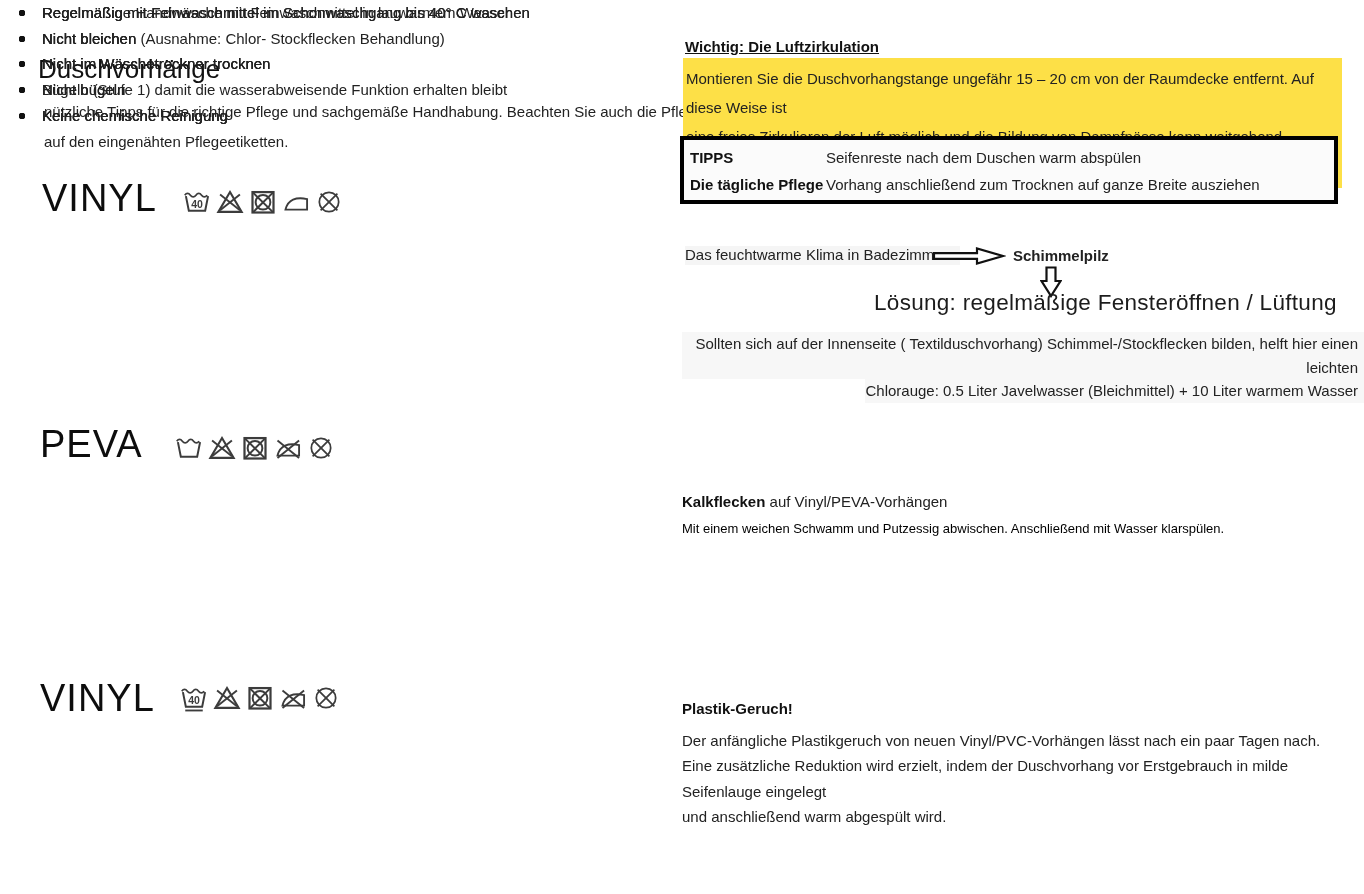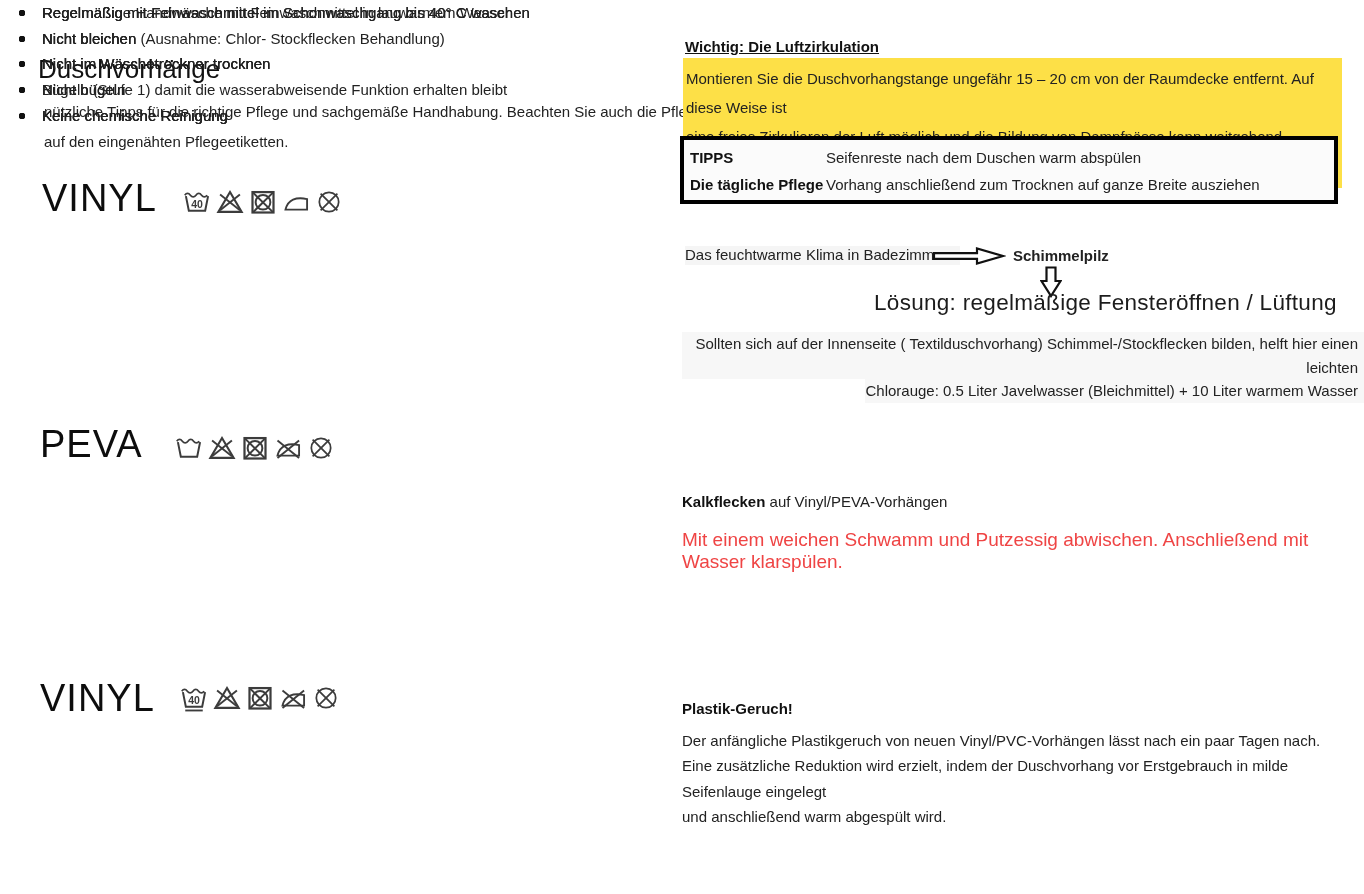--- a/index.html
+++ b/index.html
@@ -44,21 +44,21 @@
   .row1{top:9px;} .row2{top:36px;}
   .klima-line{left:685px;top:246px;font-size:15px;color:#222;background:#f5f5f5;padding:0 4px 2px 0;}
   .arrow-right{left:932px;top:246px;width:74px;height:20px;}
   .schimmel-label{left:1013px;top:247px;font-size:15px;color:#222;font-weight:bold;}
   .arrow-down{left:1040px;top:266px;width:22px;height:32px;}
   .loesung{left:874px;top:290px;font-size:22.5px;color:#1c1c1c;letter-spacing:0.3px;}
   .mold-note{left:682px;top:332px;font-size:15px;line-height:23.5px;color:#222;text-align:right;}
   .mold-note div{background:#f7f7f7;display:inline-block;padding-right:6px;}
   .kalk-line{left:682px;top:493px;font-size:15px;color:#222;}
   .kalk-line .lead{font-weight:bold;color:#111;}
-  .kalk-text{left:682px;top:521px;font-size:19px;color:#ef4444;margin-top:8px;}
+  .kalk-text{left:682px;top:521px;font-size:13px;color:#000000;}
   .plastik-heading{left:682px;top:700px;font-size:15px;font-weight:bold;color:#111;text-align:right;}
   .plastik-text{left:682px;top:728px;font-size:15px;line-height:25.3px;color:#222;}
 </style>
 </head>
 <body>
 
 <div id="page">
 
   <div class="abs doc-title">Duschvorhänge</div>
 

